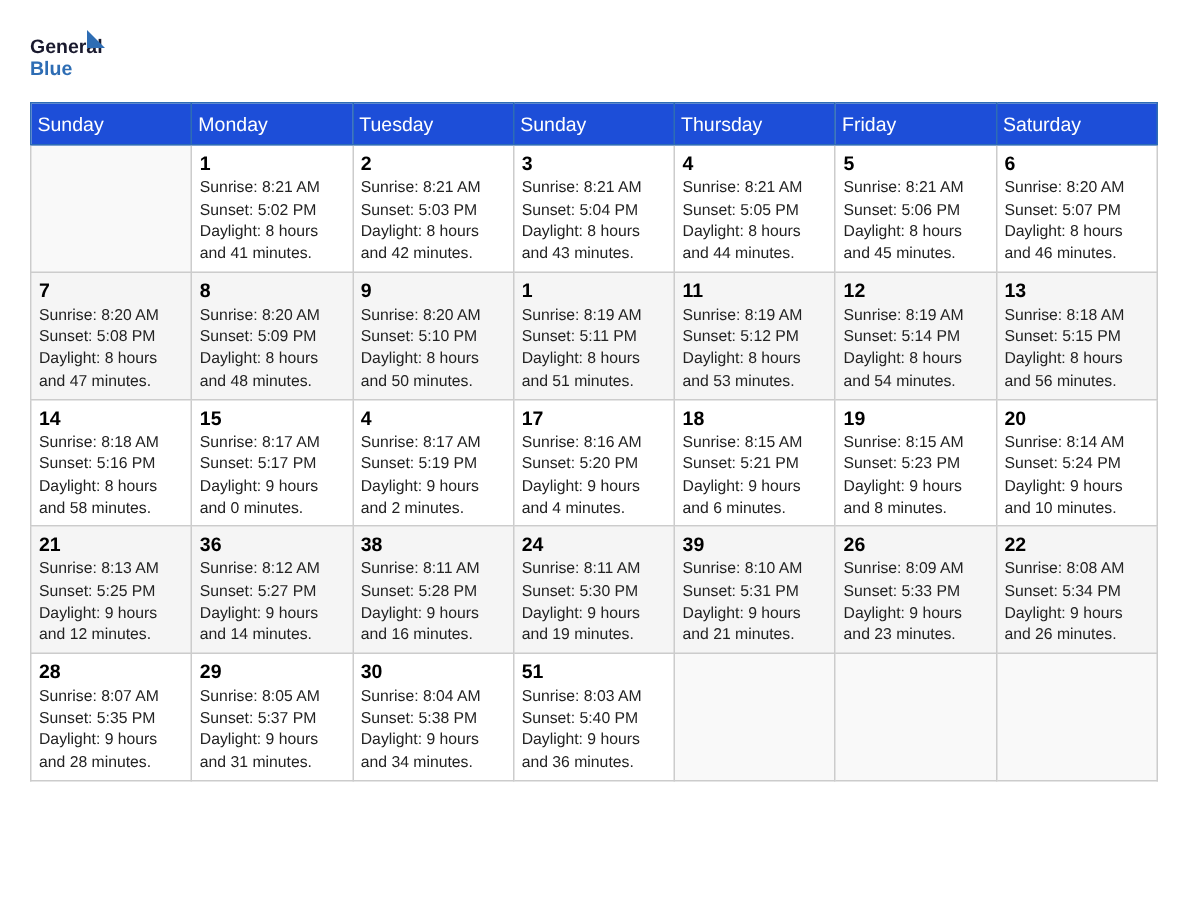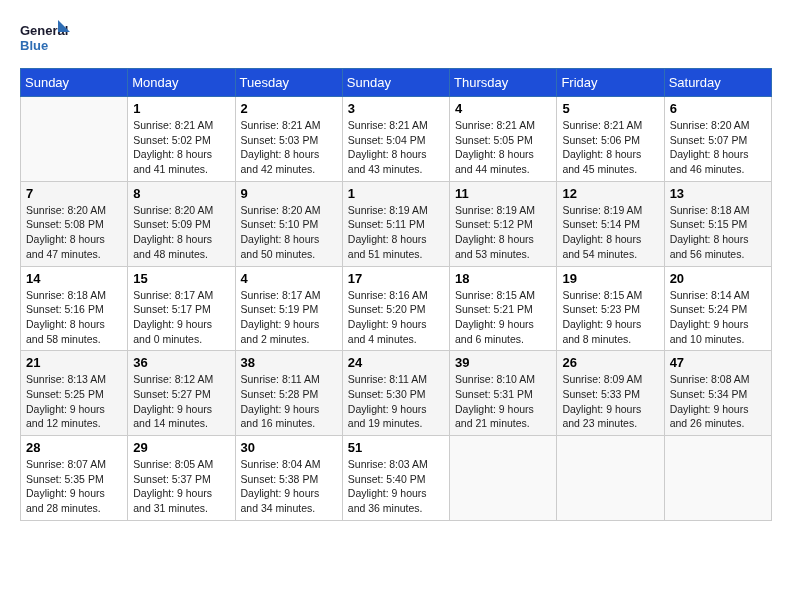--- a/index.html
+++ b/index.html
@@ -212,21 +212,21 @@
         </td>
         <td>
           <span class="day-number">39</span>
           <div class="day-info">Sunrise: 8:10 AM<br>Sunset: 5:31 PM<br>Daylight: 9 hours and 21 minutes.</div>
         </td>
         <td>
           <span class="day-number">26</span>
           <div class="day-info">Sunrise: 8:09 AM<br>Sunset: 5:33 PM<br>Daylight: 9 hours and 23 minutes.</div>
         </td>
         <td>
-          <span class="day-number">47</span>
+          <span class="day-number">22</span>
           <div class="day-info">Sunrise: 8:08 AM<br>Sunset: 5:34 PM<br>Daylight: 9 hours and 26 minutes.</div>
         </td>
       </tr>
       <tr>
         <td>
           <span class="day-number">28</span>
           <div class="day-info">Sunrise: 8:07 AM<br>Sunset: 5:35 PM<br>Daylight: 9 hours and 28 minutes.</div>
         </td>
         <td>
           <span class="day-number">29</span>

